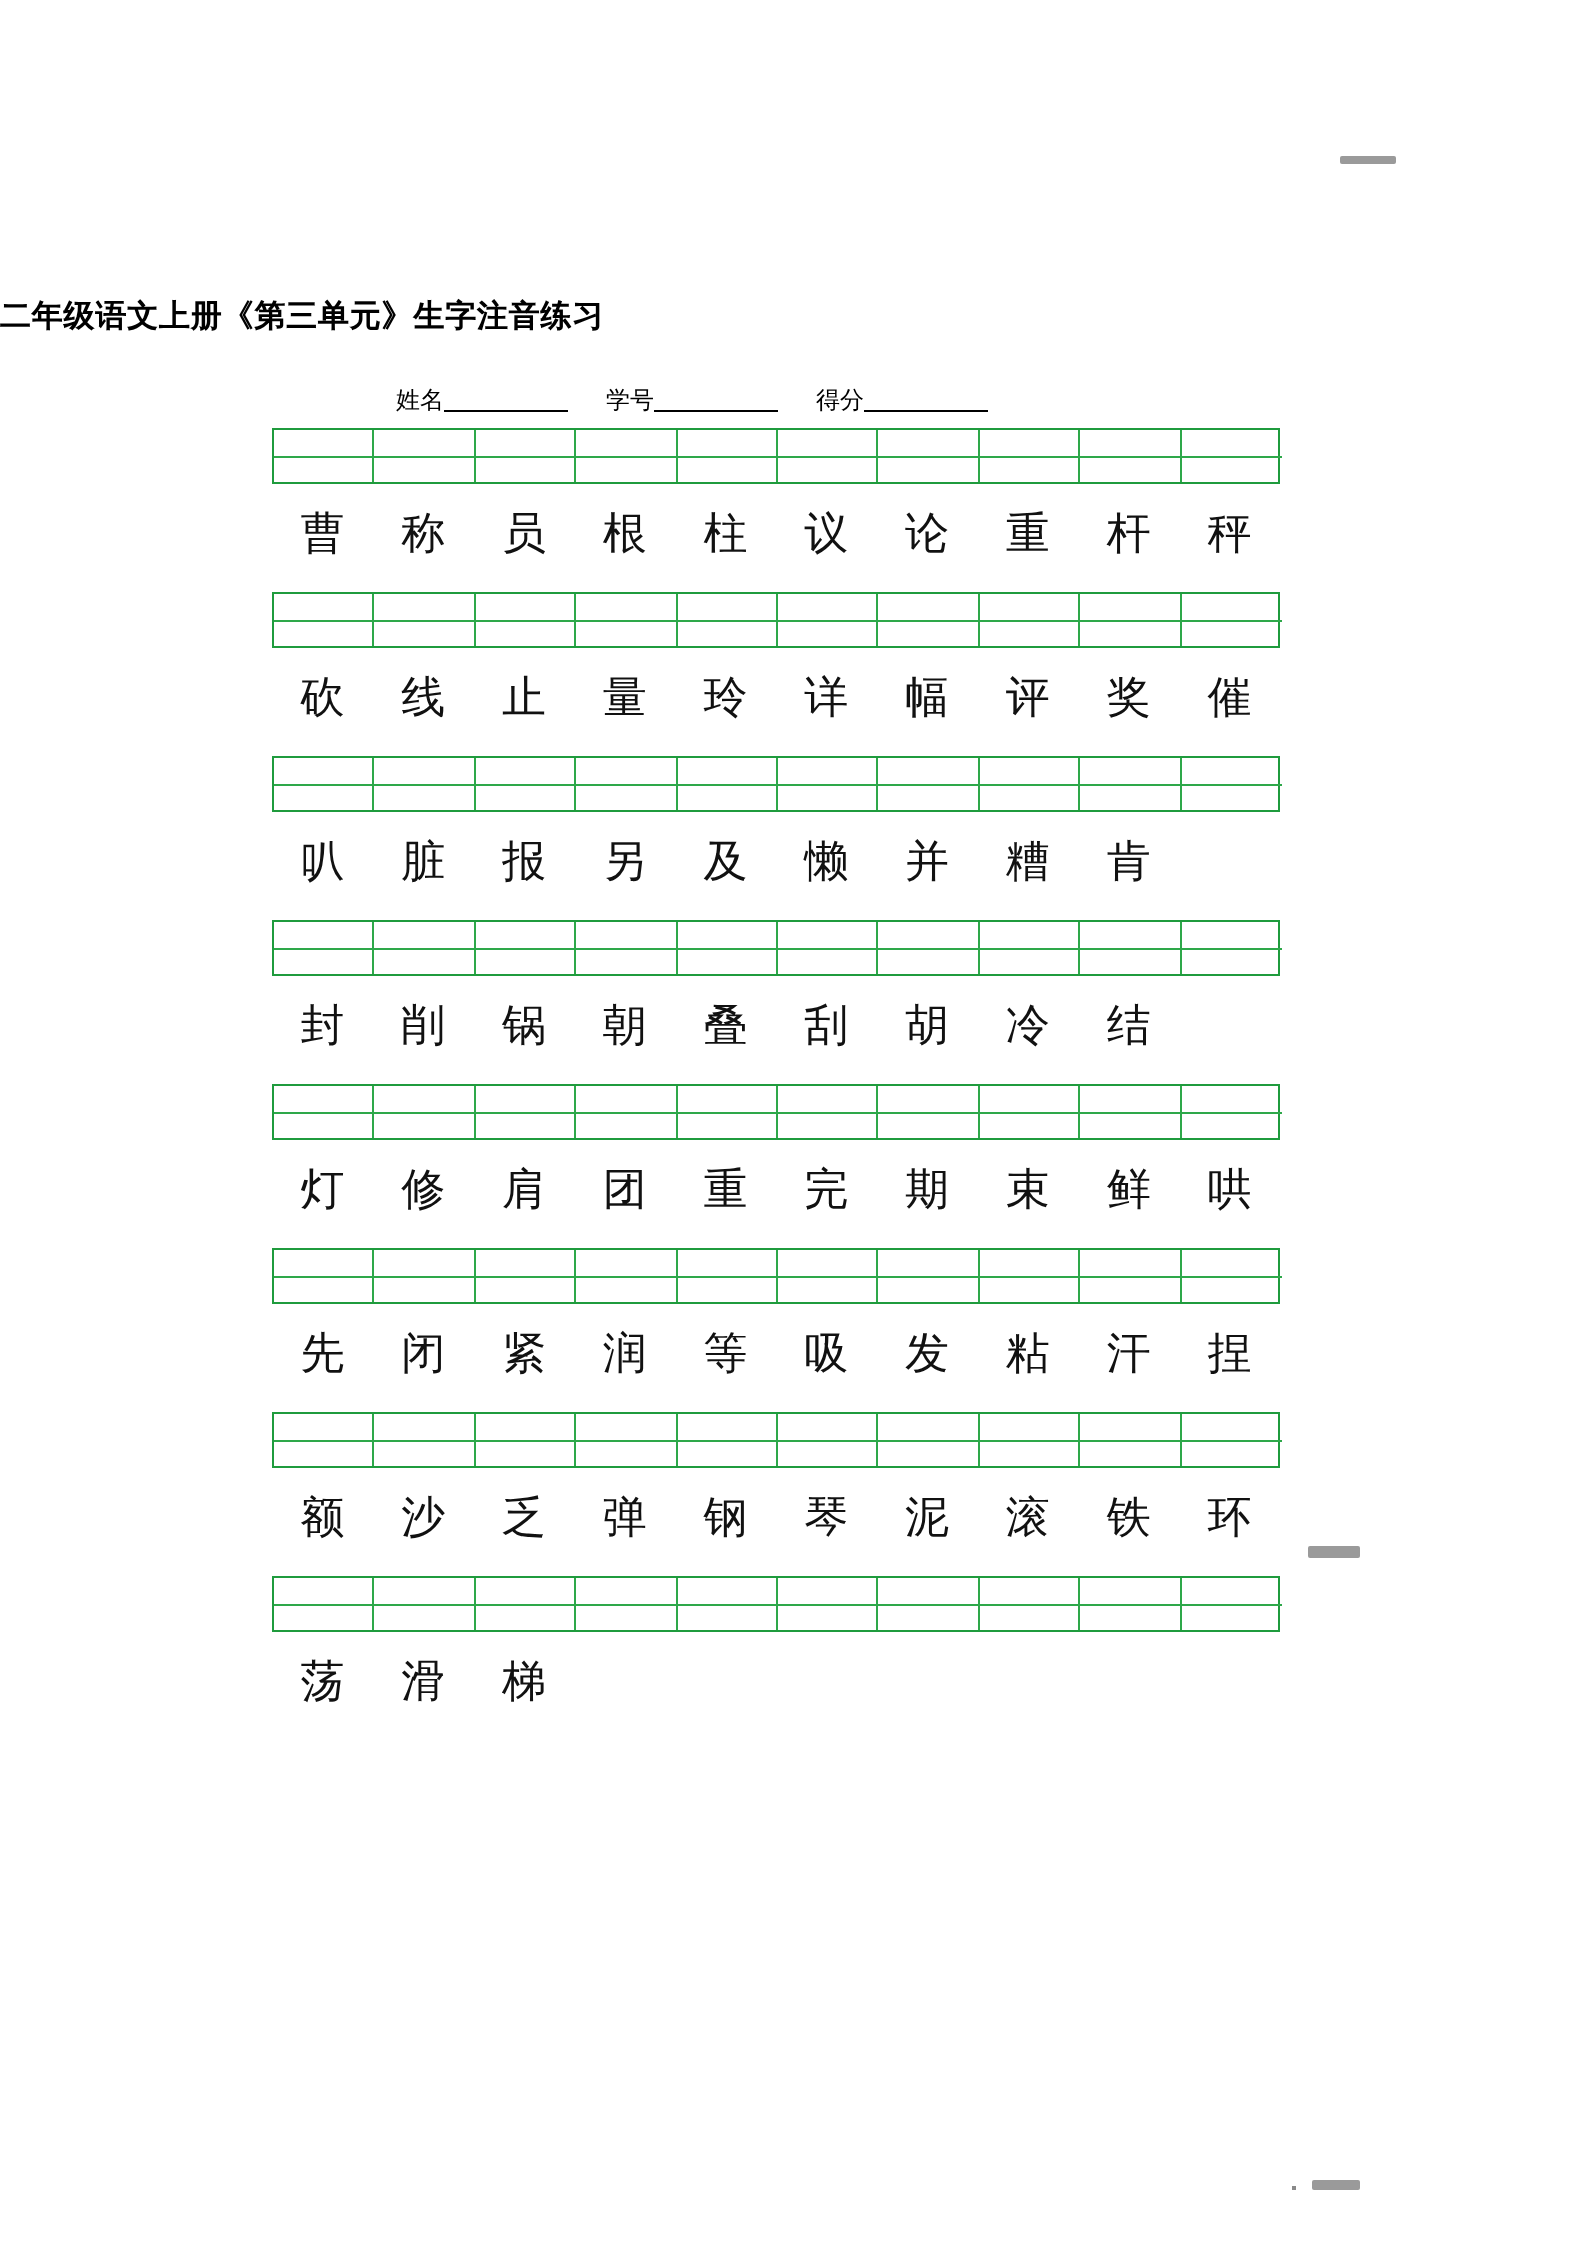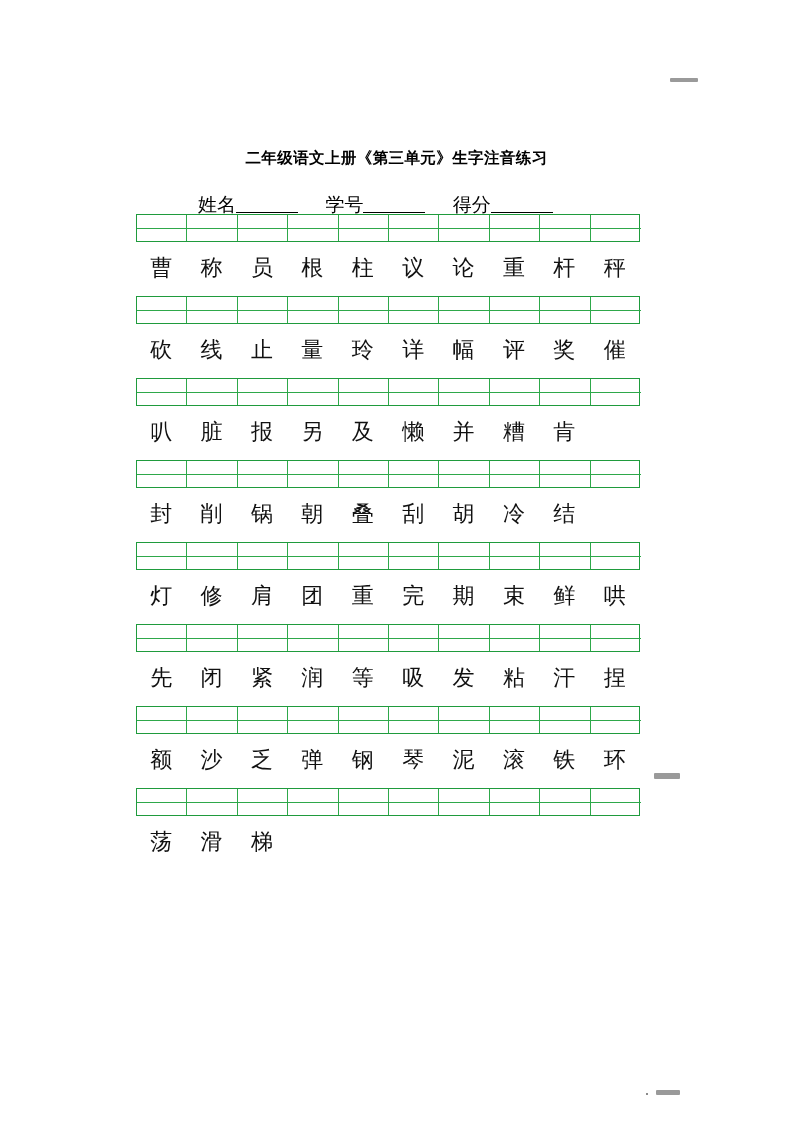--- a/index.html
+++ b/index.html
@@ -39,34 +39,33 @@
     width: 2px; height: 2px;
     background: #8a8a8a;
     right: 145px; top: 1093px;
   }
 
   .doc-title {
     position: absolute;
     top: 148px;
     left: 0;
     width: 793px;
-    text-align: center;
     font-family: "DejaVu Sans", sans-serif;
     font-weight: bold;
     font-size: 15.5px;
     letter-spacing: 0.4px;
   }
 
   .meta-row {
     position: absolute;
     top: 192px;
     left: 198px;
     width: 400px;
-    font-family: Liberation Mono, monospace;
-    font-size: 19px;
+    font-family: Liberation Serif, serif;
+    font-size: 12px;
     white-space: nowrap;
   }
   .meta-item { margin-right: 16px; }
   .meta-blank {
     display: inline-block;
     border-bottom: 1px solid #000;
     width: 62px;
     height: 13px;
     vertical-align: -2px;
   }

